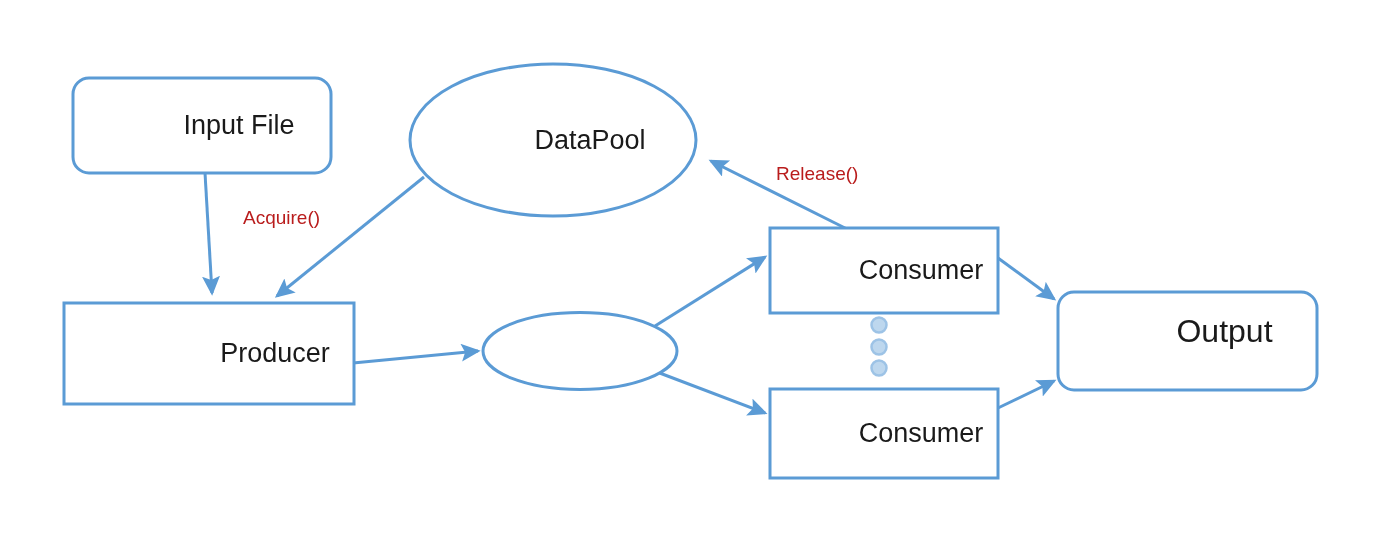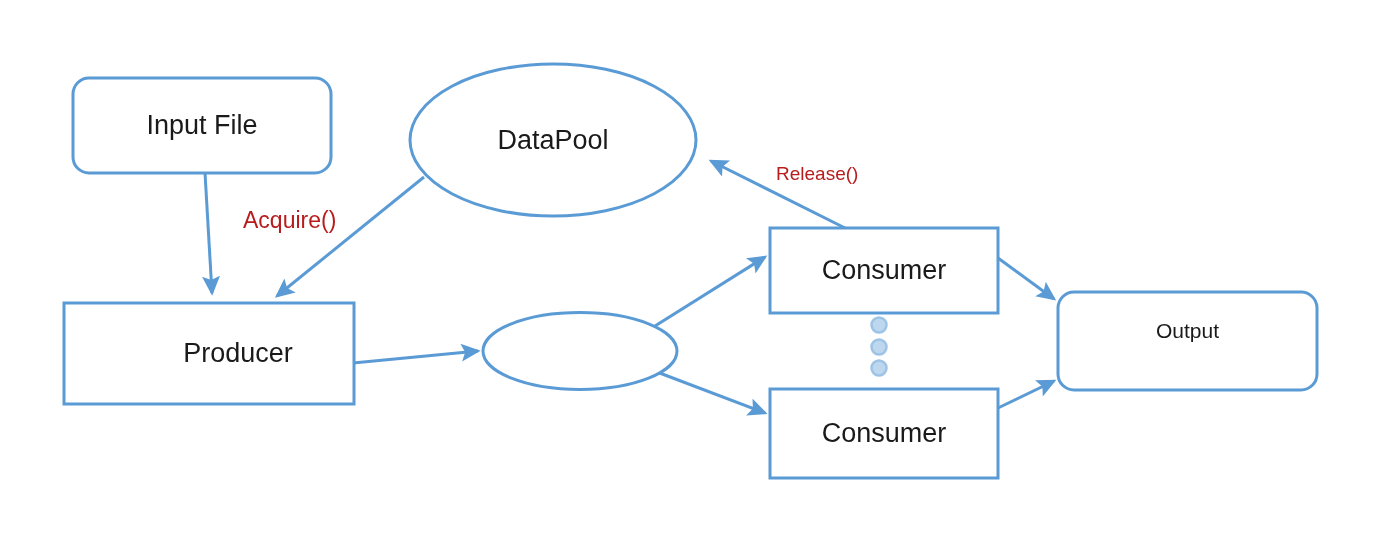--- a/index.html
+++ b/index.html
@@ -26,20 +26,21 @@
   }
   .node-label {
     position: absolute;
     display: flex;
     align-items: center;
     justify-content: center;
     color: #1a1a1a;
     white-space: nowrap;
     pointer-events: none;
     font-family: "Liberation Sans", sans-serif;
+    padding-left: 37px;
   }
   .edge-label {
     position: absolute;
     color: #b91c1c;
     white-space: nowrap;
     font-family: "Liberation Sans", sans-serif;
   }
 </style>
 </head>
 <body>
@@ -91,19 +92,19 @@
 
   <div class="node-label" style="left:410px; top:64px; width:286px; height:152px; font-size:27px;">DataPool</div>
 
   <div class="node-label" style="left:64px; top:303px; width:348px; height:101px; font-size:27px;">Producer</div>
 
 
   <div class="node-label" style="left:770px; top:228px; width:228px; height:85px; font-size:27px;">Consumer</div>
 
   <div class="node-label" style="left:770px; top:389px; width:228px; height:89px; font-size:27px;">Consumer</div>
 
-  <div class="node-label" style="left:1058px; top:292px; width:259px; height:78px; font-size:21px;">Output</div>
+  <div class="node-label" style="left:1058px; top:292px; width:259px; height:78px; font-size:32px;">Output</div>
 
-  <div class="edge-label" style="left:243px; top:207px; font-size:23px;">Acquire()</div>
+  <div class="edge-label" style="left:243px; top:207px; font-size:19px;">Acquire()</div>
 
   <div class="edge-label" style="left:776px; top:163px; font-size:19px;">Release()</div>
 
 </div>
 
 </body></html>

